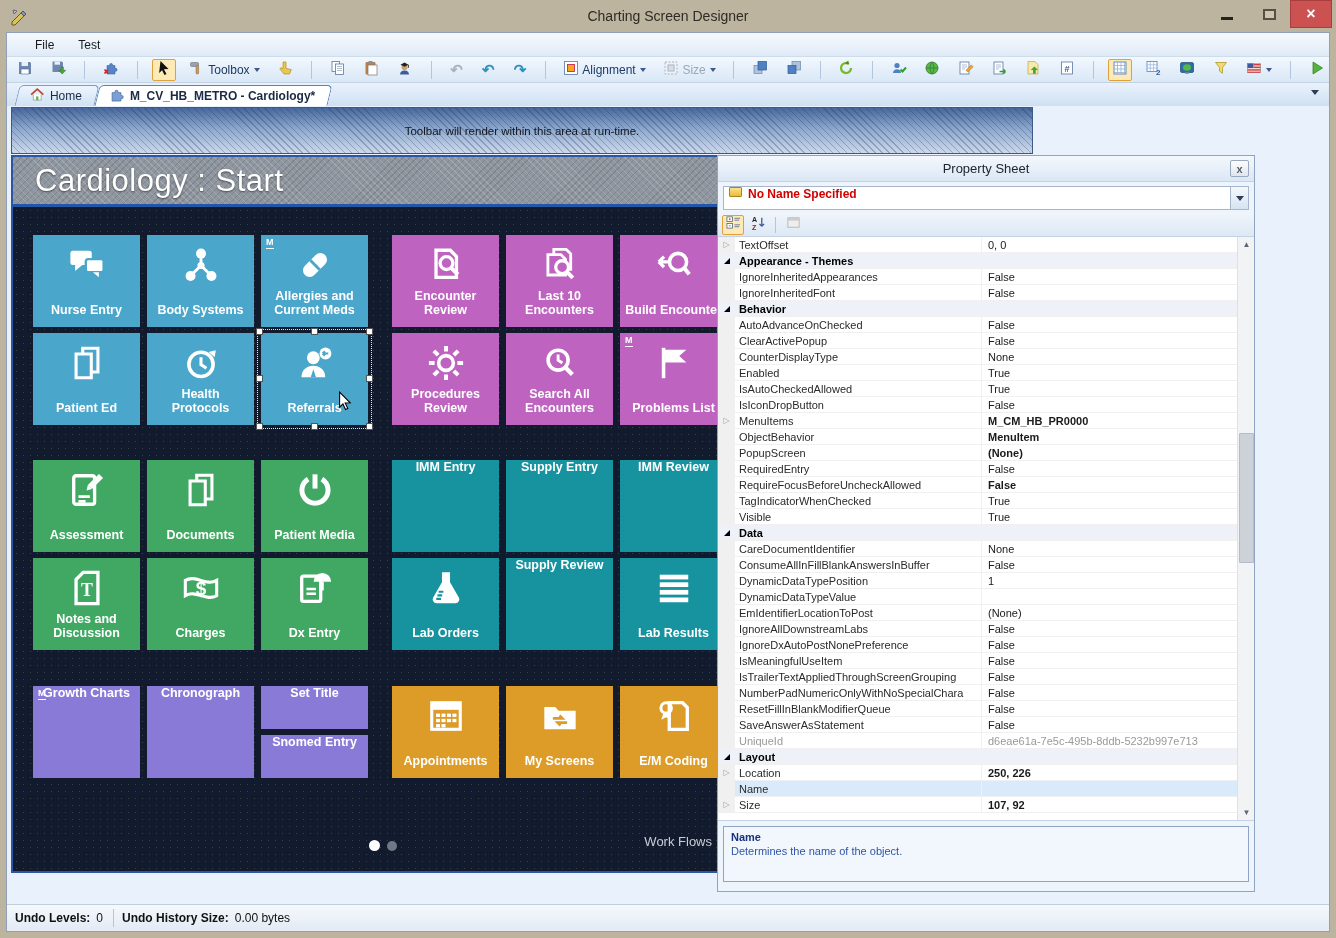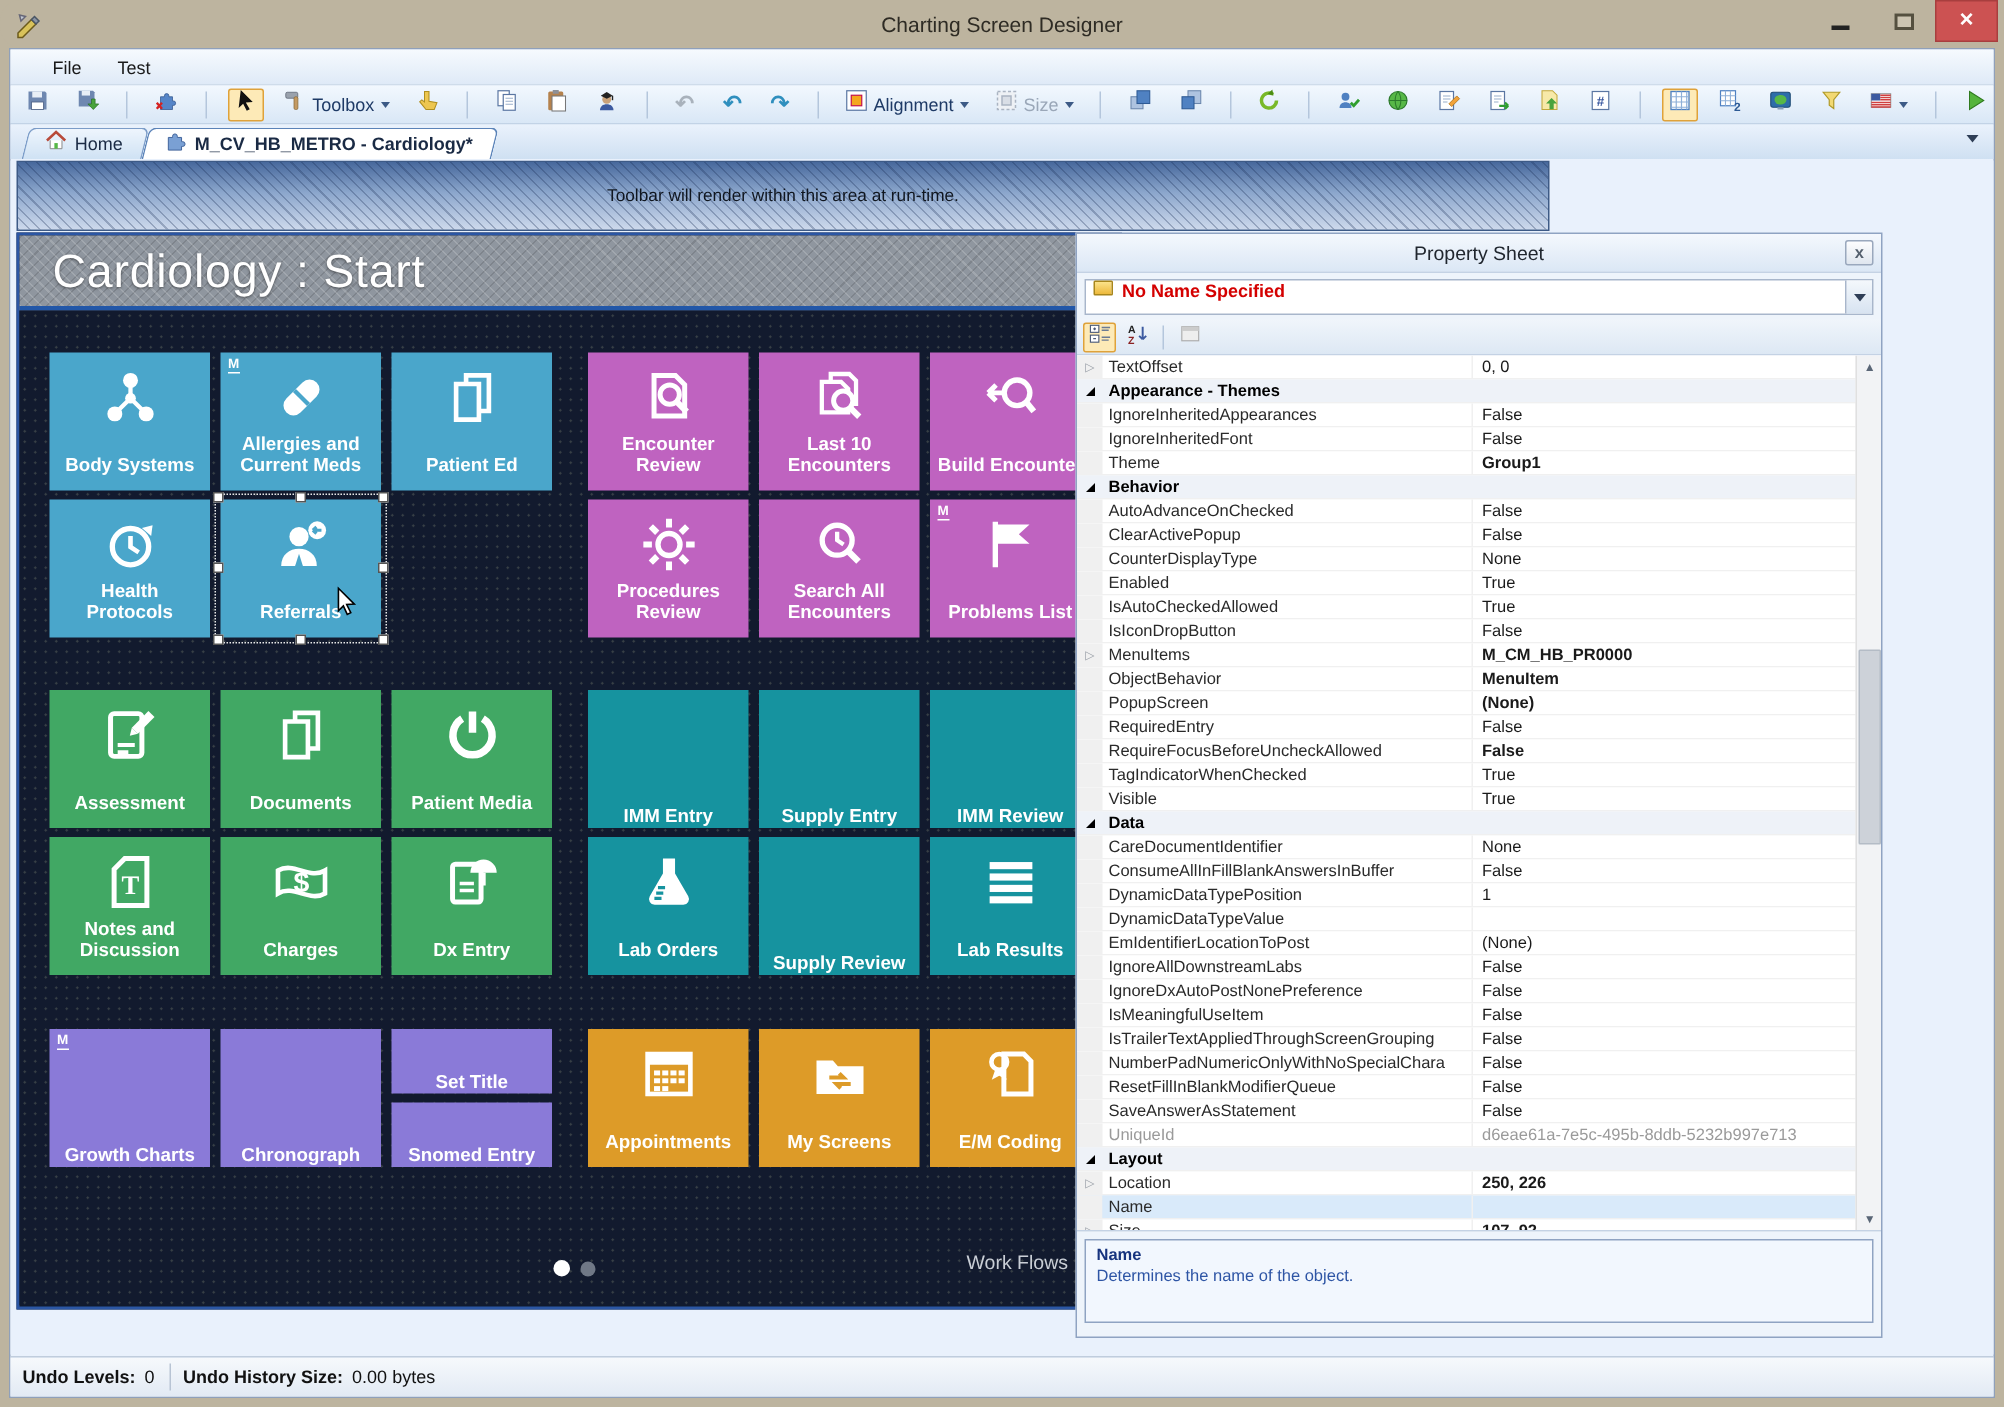--- a/index.html
+++ b/index.html
@@ -59,21 +59,21 @@
   #canvas-body { position:relative; height:663px;
       background-image:radial-gradient(rgba(150,158,128,.30) .8px, rgba(0,0,0,0) .9px); background-size:7px 7px; background-color:#121a2e; }
   .band { position:absolute; left:20px; display:flex; gap:24px; }
   .tgroup { display:grid; grid-template-columns:107px 107px 107px; gap:6px 7px; }
   .tgroup.rows2 { grid-template-rows:92px 92px; }
   .tgroup.rows1 { grid-template-rows:43px 43px; }
   .tile { position:relative; display:flex; flex-direction:column; align-items:center; justify-content:flex-end; padding:0 5px 9px; }
   .tile .ticon { position:absolute; top:11px; left:50%; transform:translateX(-50%); width:38px; height:38px; }
   .tile .ticon svg { width:100%; height:100%; }
   .tile .tlabel { font-weight:bold; font-size:12.5px; color:#fff; text-align:center; line-height:1.18; }
-  .tile.noicon { justify-content:flex-end; padding-bottom:0; }
+  .tile.noicon { justify-content:flex-start; padding-bottom:12px; }
   .tile .marker { position:absolute; top:3px; left:5px; color:#fff; font-size:9px; font-weight:bold; border-bottom:1px solid #fff; line-height:1.1; }
   .tile.selected { outline:1px dotted #e8e8e8; outline-offset:3px; }
   .hdl { position:absolute; width:7px; height:7px; background:#fff; border:1px solid #555; z-index:5; }
   .sel-cursor { position:absolute; z-index:6; }
 
   #pager { position:absolute; left:356px; top:633px; display:flex; gap:7px; align-items:center; }
   .dot { border-radius:50%; }
   .dot.on { width:11px; height:11px; background:#fff; }
   .dot.off { width:10px; height:10px; background:#707886; }
   #workflows { position:absolute; right:8px; top:618px; display:flex; align-items:center; gap:8px; }
@@ -376,20 +376,29 @@
         <div id="pager">
             <span class="dot on"></span>
             <span class="dot off"></span>
           </div>
         <div id="workflows">
           <span id="workflows-label">Work Flows</span>
           <div id="workflows-arrow"></div>
         </div>
       <div class="band" style="top: 28px;">
             <div class="tgroup rows2">
+              <div class="tile" style="background:#4aa6cb;">
+                <span class="ticon"><svg viewBox="0 0 16 16">
+                    <rect x="1" y="2" width="9" height="6" rx="1" fill="#fff"></rect>
+                    <path d="M3 8v2.5L6 8z" fill="#fff"></path>
+                    <rect x="7.5" y="5.5" width="7.5" height="5.5" rx="1" fill="#fff" stroke="#4aa6cb" stroke-width="1"></rect>
+                    <path d="M13 11v2.2L10.5 11z" fill="#fff"></path>
+                  </svg></span>
+                <span class="tlabel">Nurse Entry</span>
+              </div>
               <div class="tile" style="background:#4aa6cb;">
                 <span class="ticon"><svg viewBox="0 0 16 16">
                     <circle cx="8" cy="3.2" r="2.1" fill="#fff"></circle>
                     <circle cx="3.6" cy="12.6" r="2.1" fill="#fff"></circle>
                     <circle cx="12.4" cy="12.6" r="2.1" fill="#fff"></circle>
                     <circle cx="8" cy="8.2" r="1.5" fill="#fff"></circle>
                     <path d="M8 4.5V8.2M8 8.2L4.8 11.4M8 8.2l3.2 3.2" stroke="#fff" stroke-width="1.2" fill="none"></path>
                   </svg></span>
                 <span class="tlabel">Body Systems</span>
               </div>
@@ -683,25 +692,20 @@
             <div class="prow">
          <span class="pgut"></span>
          <span class="pname">IgnoreInheritedAppearances</span>
          <span class="pval">False</span>
        </div>
             <div class="prow">
          <span class="pgut"></span>
          <span class="pname">IgnoreInheritedFont</span>
          <span class="pval">False</span>
        </div>
-            <div class="prow">
-         <span class="pgut"></span>
-         <span class="pname">Theme</span>
-         <span class="pval bold">Group1</span>
-       </div>
             <div class="prow cat">
          <span class="pgut">
                 <span class="pcat-tri"></span>
               </span>
          <span class="pname">Behavior</span>
        </div>
             <div class="prow">
          <span class="pgut"></span>
          <span class="pname">AutoAdvanceOnChecked</span>
          <span class="pval">False</span>

